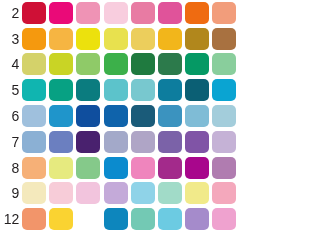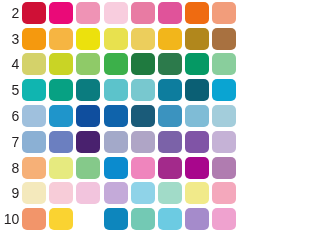--- a/index.html
+++ b/index.html
@@ -154,21 +154,21 @@
         <div class="swatch" style="background: rgb(247, 204, 216);"></div>
         <div class="swatch" style="background: rgb(242, 196, 221);"></div>
         <div class="swatch" style="background: rgb(196, 170, 217);"></div>
         <div class="swatch" style="background: rgb(143, 211, 232);"></div>
         <div class="swatch" style="background: rgb(161, 219, 200);"></div>
         <div class="swatch" style="background: rgb(241, 234, 138);"></div>
         <div class="swatch" style="background: rgb(244, 168, 188);"></div>
       </div>
     </div>
     <div class="palette-row">
-      <div class="row-label" style="color: rgb(35, 31, 32);">10</div>
+      <div class="row-label" style="color: rgb(35, 31, 32);">12</div>
       <div class="swatch-strip">
         <div class="swatch" style="background: rgb(242, 149, 106);"></div>
         <div class="swatch" style="background: rgb(250, 211, 49);"></div>
         <div class="swatch"></div>
         <div class="swatch" style="background: rgb(13, 134, 189);"></div>
         <div class="swatch" style="background: rgb(115, 201, 180);"></div>
         <div class="swatch" style="background: rgb(108, 203, 226);"></div>
         <div class="swatch" style="background: rgb(165, 139, 203);"></div>
         <div class="swatch" style="background: rgb(239, 162, 207);"></div>
       </div>

